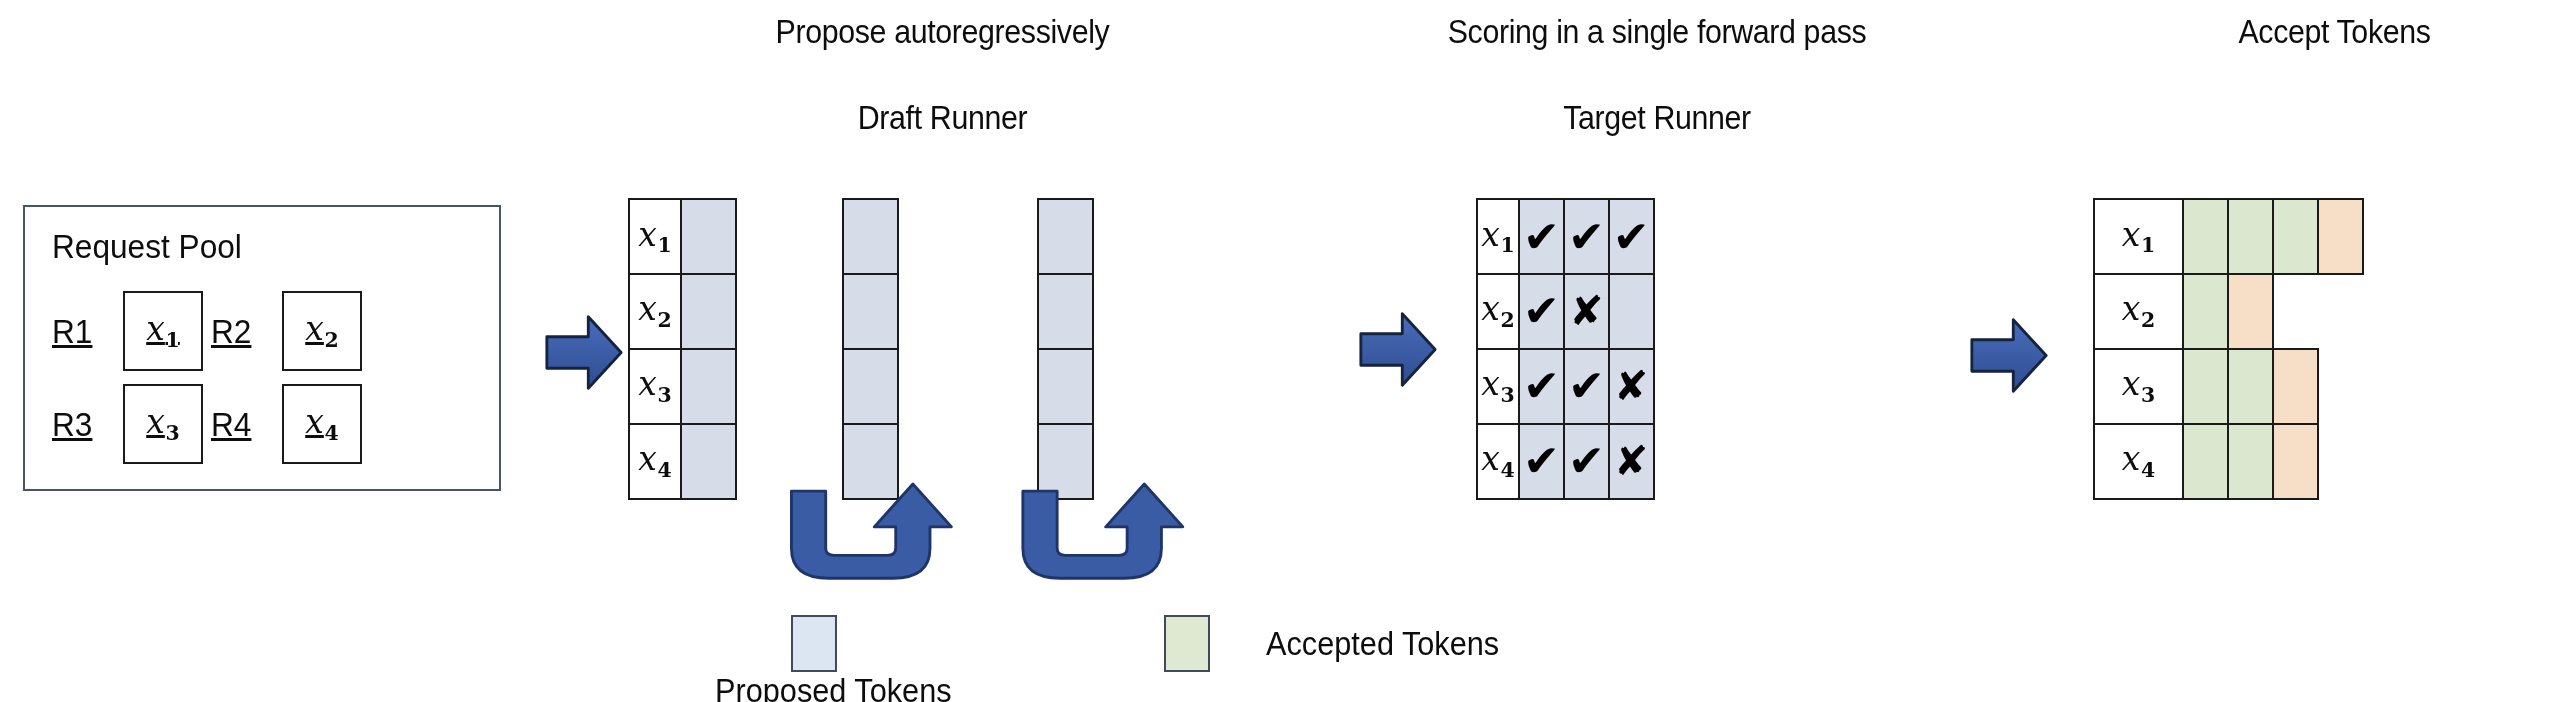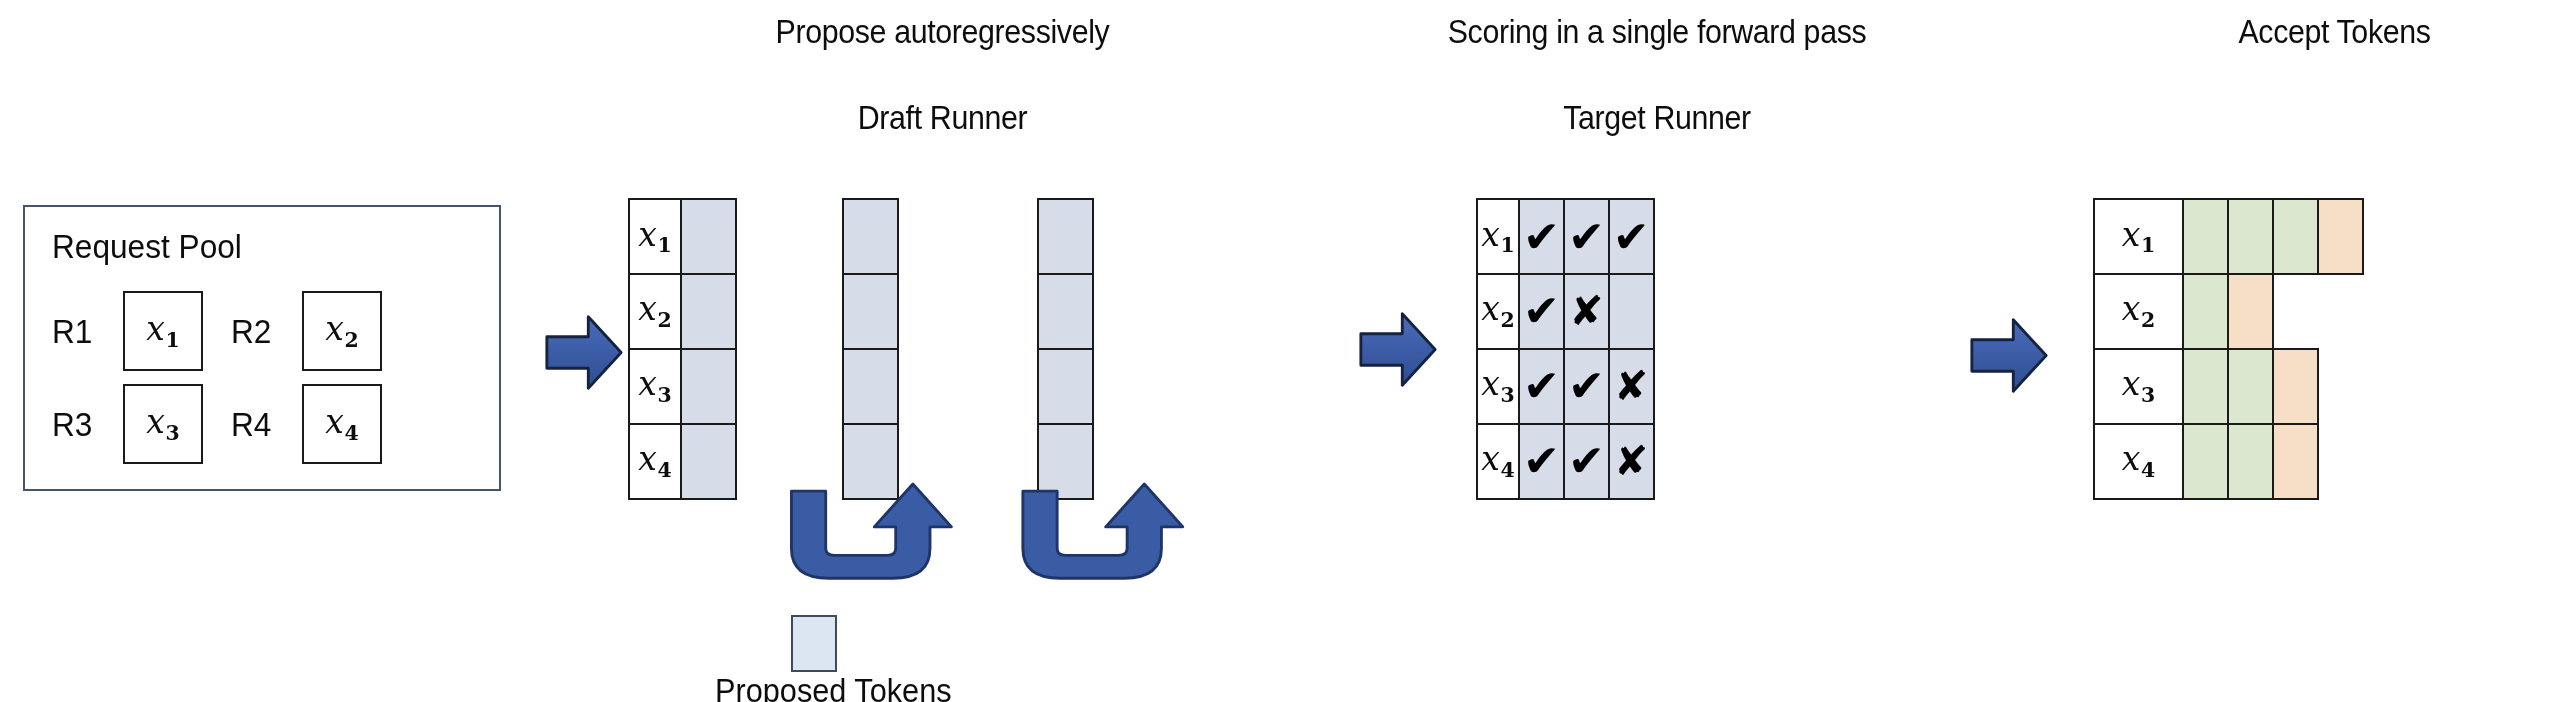--- a/index.html
+++ b/index.html
@@ -54,28 +54,29 @@
     left: 27px; top: 20px;
     font-size: 34px;
     white-space: nowrap;
     transform: scaleX(0.93);
     transform-origin: left center;
   }
   .rp-row {
     position: absolute;
     display: flex;
     align-items: center;
+    text-decoration: underline;
   }
   #rp-row-0 { left: 27px; top: 84px; }
   #rp-row-1 { left: 27px; top: 177px; justify-content: space-between; }
   .rp-pair {
     display: flex;
     align-items: center;
   }
-  .rp-pair + .rp-pair { margin-left: 28px; }
+  .rp-pair + .rp-pair { margin-left: 8px; }
   .rp-label {
     font-size: 34px;
     width: 71px;
     transform: scaleX(0.93);
     transform-origin: left center;
   }
   .rp-box {
     width: 80px; height: 80px;
     border: 2.1px solid #1a1a1a;
     box-sizing: border-box;
@@ -440,16 +441,20 @@
         <div class="cell bonus"></div>
         <div class="cell blank"></div>
       </div>
     </div>
 
   <div id="legend">
     <div class="legend-item" id="legend-item-0">
       <span class="swatch proposed"></span>
       <span class="legend-label">Proposed Tokens</span>
     </div>
+    <div class="legend-item" id="legend-item-1">
+      <span class="swatch accepted"></span>
+      <span class="legend-label">Accepted Tokens</span>
+    </div>
   </div>
 
 </div>
 
 
 </body></html>

